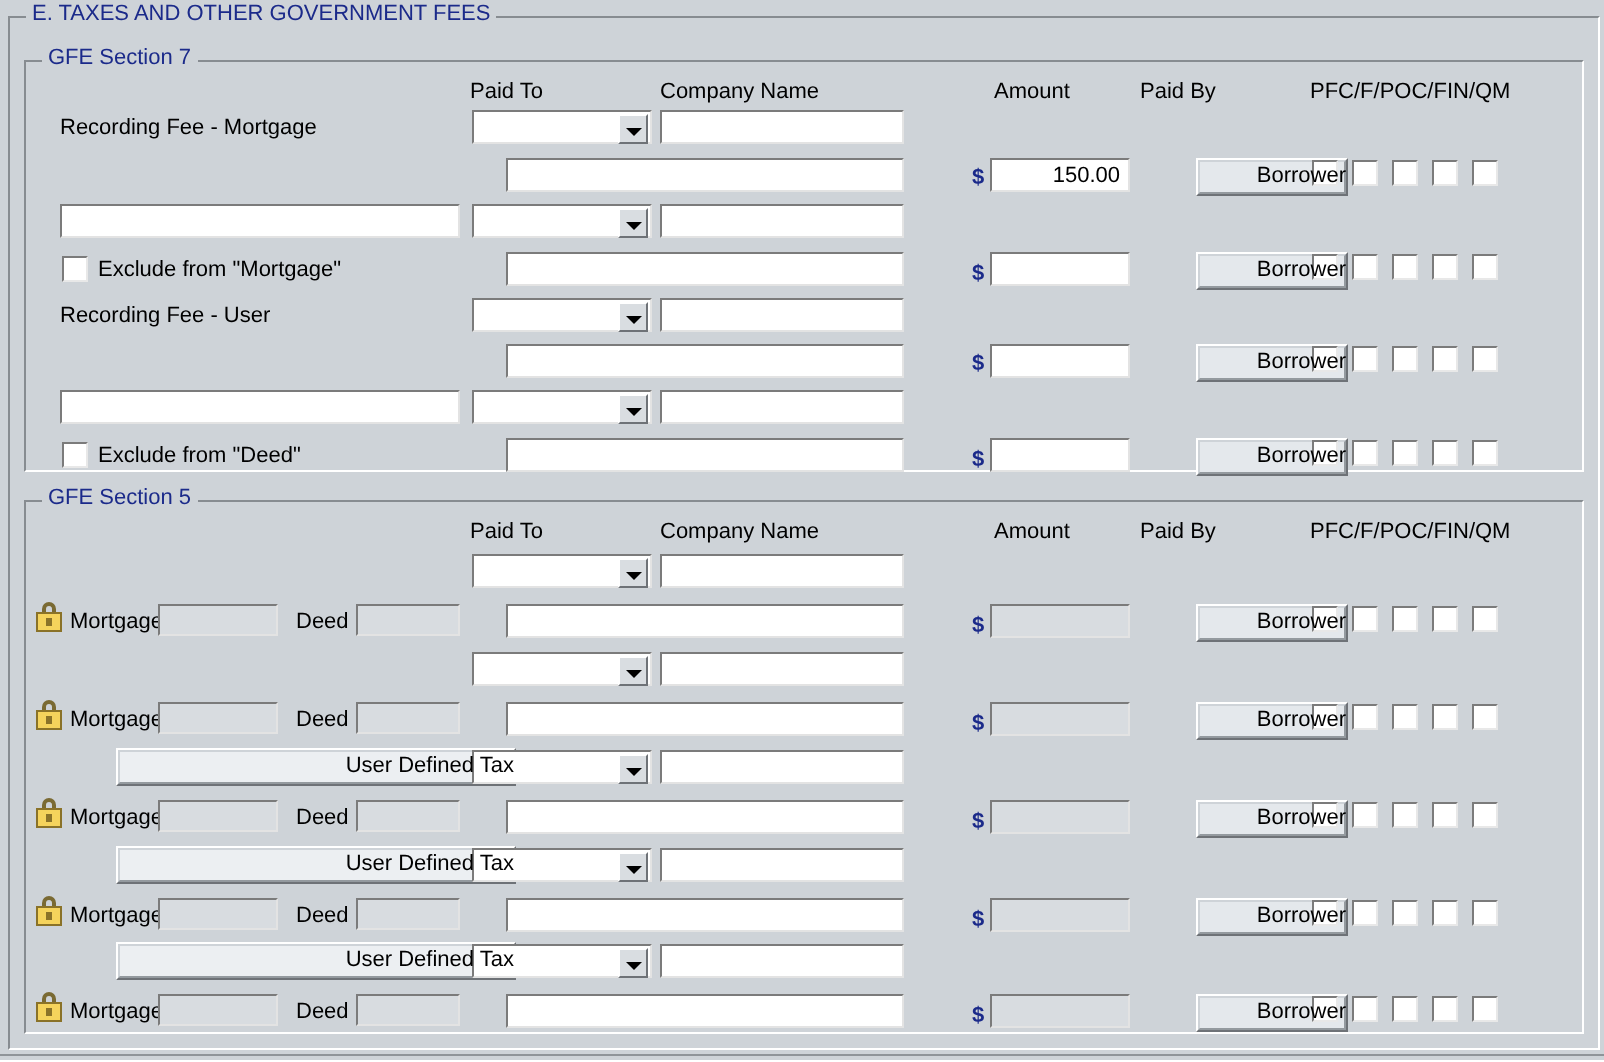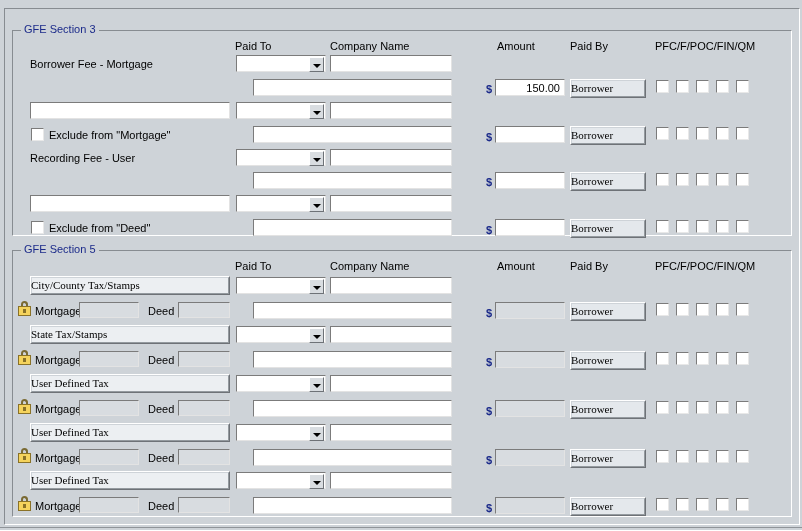--- a/index.html
+++ b/index.html
@@ -53,23 +53,24 @@
   .combo .arrowbtn::after{
     content:"";position:absolute;left:3px;top:6px;
     border-left:4px solid transparent;border-right:4px solid transparent;
     border-top:4px solid #000;
   }
 
   .btn{
     position:absolute;box-sizing:border-box;
     background:#e4e8ec;
     border:1px solid #ffffff;border-right-color:#6e7277;border-bottom-color:#6e7277;
-    font-family:Liberation Serif, serif;font-size:11px;color:#000;
-    text-align:left;line-height:17px;white-space:nowrap;overflow:hidden;
+    font-family:Liberation Sans, sans-serif;font-size:11px;color:#000;
+    text-align:right;line-height:17px;white-space:nowrap;overflow:hidden;
     cursor:default;
+    margin-left:28px;
   }
   .btn .inner{position:absolute;left:0;top:0;right:0;bottom:0;
     border:1px solid #ced3d8;border-right-color:#949a9f;border-bottom-color:#949a9f;
     box-sizing:border-box;}
   .btn span{position:relative;z-index:2;}
   .btn.wide{background:#eceff2;}
 
   .cb{
     position:absolute;box-sizing:border-box;width:13px;height:13px;background:#ffffff;
     border:1px solid #8a8a8a;border-top-color:#7b7b7b;border-left-color:#7b7b7b;
@@ -93,34 +94,35 @@
   .footer-line{position:absolute;left:0;right:0;height:2px;
     border-top:1px solid #8f9499;border-bottom:1px solid #ffffff;}
 </style>
 </head>
 <body>
 
 <div class="app">
 
   <div class="group" style="left:4px;top:8px;width:794px;height:516px;">
     <div class="gbox"></div>
+    <div class="group-title">E. TAXES AND OTHER GOVERNMENT FEES</div>
   </div>
 
   <div class="group" style="left:12px;top:30px;width:778px;height:205px;">
     <div class="gbox"></div>
-    <div class="group-title">GFE Section 3</div>
+    <div class="group-title">GFE Section 7</div>
   </div>
 
   <div class="hdr" style="left:235px;top:40px;">Paid To</div>
   <div class="hdr" style="left:330px;top:40px;">Company Name</div>
   <div class="hdr" style="left:497px;top:40px;">Amount</div>
   <div class="hdr" style="left:570px;top:40px;">Paid By</div>
   <div class="hdr" style="left:655px;top:40px;">PFC/F/POC/FIN/QM</div>
 
-  <div class="lbl" style="left:30px;top:58px;">Borrower Fee - Mortgage</div>
+  <div class="lbl" style="left:30px;top:58px;">Recording Fee - Mortgage</div>
 
   <div class="combo" style="left:236px;top:55px;width:90px;height:17px;">
     <input class="tb" style="left: 0px; top: 0px; width: 72px; height: 15px; border: none; background: transparent; line-height: 15px;" value="">
     <div class="arrowbtn"></div>
   </div>
   <input class="tb" style="left: 330px; top: 55px; width: 122px; height: 17px;" value="">
 
   <input class="tb" style="left: 253px; top: 79px; width: 199px; height: 17px;" value="">
 
   <div class="dollar" style="left:486px;top:83px;">$</div>
@@ -201,23 +203,20 @@
     <div class="gbox"></div>
     <div class="group-title">GFE Section 5</div>
   </div>
 
   <div class="hdr" style="left:235px;top:260px;">Paid To</div>
   <div class="hdr" style="left:330px;top:260px;">Company Name</div>
   <div class="hdr" style="left:497px;top:260px;">Amount</div>
   <div class="hdr" style="left:570px;top:260px;">Paid By</div>
   <div class="hdr" style="left:655px;top:260px;">PFC/F/POC/FIN/QM</div>
 
-  <div class="btn wide" style="left:30px;top:276px;width:200px;height:19px;">
-    <div class="inner"></div><span>City/County Tax/Stamps</span>
-  </div>
   <div class="combo" style="left:236px;top:277px;width:90px;height:17px;">
     <input class="tb" style="left: 0px; top: 0px; width: 72px; height: 15px; border: none; background: transparent; line-height: 15px;" value="">
     <div class="arrowbtn"></div>
   </div>
   <input class="tb" style="left: 330px; top: 277px; width: 122px; height: 17px;" value="">
 
   <div class="lock" style="left:17px;top:301px;">
     <div class="shack"></div>
       <div class="body"></div>
       <div class="kh"></div>
@@ -232,23 +231,20 @@
   <input class="tb dis num" readonly="" style="left: 495px; top: 302px; width: 70px; height: 17px;" value="">
   <div class="btn" style="left:570px;top:302px;width:76px;height:19px;">
     <div class="inner"></div><span>Borrower</span>
   </div>
   <div class="cb" style="left:656px;top:303px;"></div>
   <div class="cb" style="left:676px;top:303px;"></div>
   <div class="cb" style="left:696px;top:303px;"></div>
   <div class="cb" style="left:716px;top:303px;"></div>
   <div class="cb" style="left:736px;top:303px;"></div>
 
-  <div class="btn wide" style="left:30px;top:325px;width:200px;height:19px;">
-    <div class="inner"></div><span>State Tax/Stamps</span>
-  </div>
   <div class="combo" style="left:236px;top:326px;width:90px;height:17px;">
     <input class="tb" style="left: 0px; top: 0px; width: 72px; height: 15px; border: none; background: transparent; line-height: 15px;" value="">
     <div class="arrowbtn"></div>
   </div>
   <input class="tb" style="left: 330px; top: 326px; width: 122px; height: 17px;" value="">
 
   <div class="lock" style="left:17px;top:350px;">
     <div class="shack"></div>
       <div class="body"></div>
       <div class="kh"></div>

